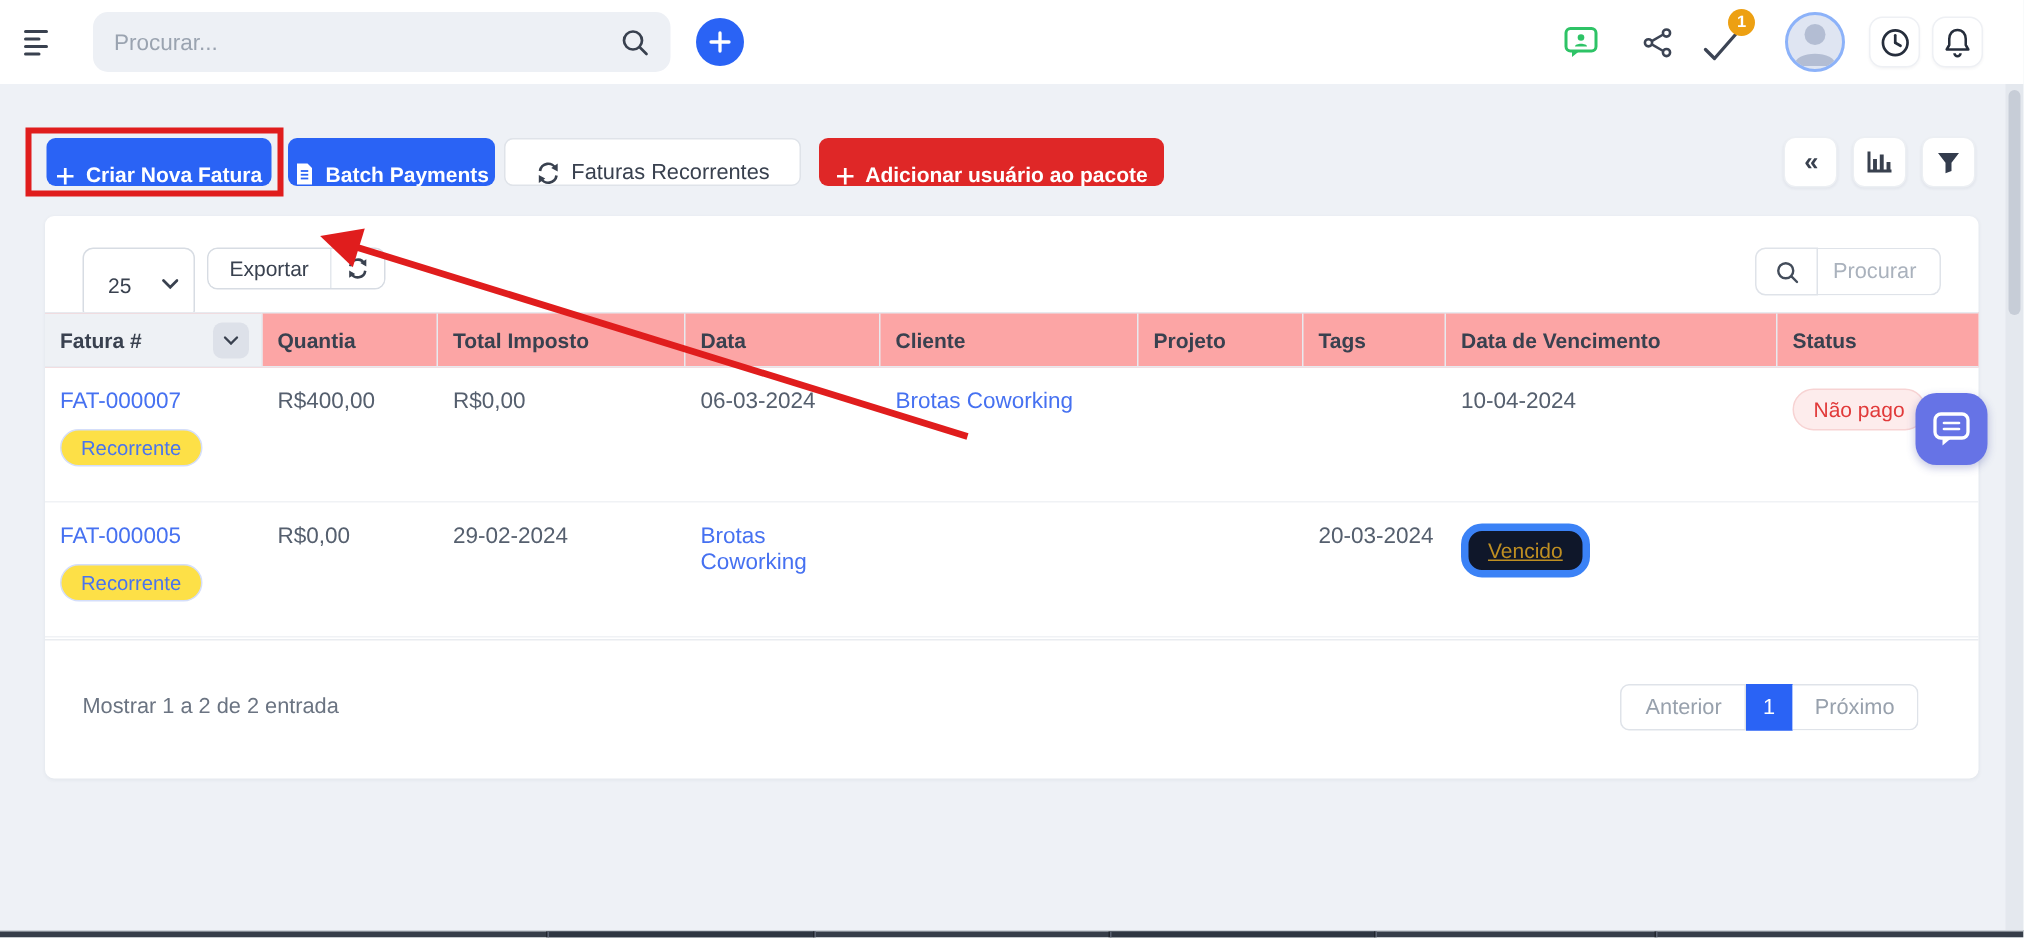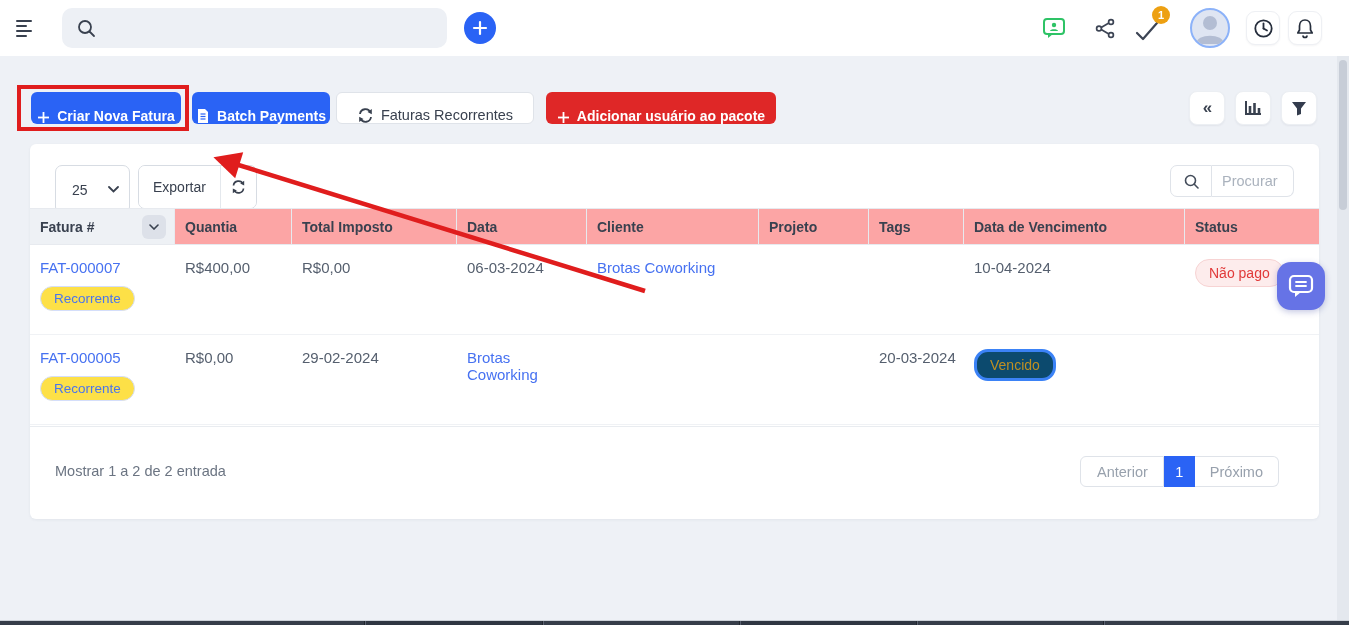--- a/index.html
+++ b/index.html
@@ -30,21 +30,21 @@
   .btn1 { left:31px;  width:150px; }
   .btn2 { left:192px; width:138px; }
   .btn3 { left:336px; width:198px; font-size:14.5px; }
   .btn4 { left:546px; width:230px; }
   .tool-sq { position:absolute; top:91px; width:36px; height:34px; background:#fff; border:1px solid #eceff3; border-radius:8px; box-shadow:0 1px 2px rgba(30,40,60,.06); display:flex; align-items:center; justify-content:center; cursor:pointer; color:#39414f; }
   .collapse-glyph { font-size:17px; font-weight:bold; color:#39414f; letter-spacing:-1px; }
 
   
   .card { position:absolute; left:30px; top:144px; width:1289px; height:375px; background:#fff; border-radius:6px; box-shadow:0 1px 3px rgba(40,50,70,.06); }
   .select-box { position:absolute; left:25px; top:21px; width:75px; height:49px; border:1px solid #d7dce3; border-radius:7px; display:flex; align-items:center; justify-content:space-between; padding:0 10px 0 16px; font-size:14px; color:#39414f; cursor:pointer; background:#fff; }
-  .export-group { position:absolute; left:108px; top:21px; height:44px; display:flex; border:1px solid #d7dce3; border-radius:7px; overflow:hidden; background:#fff; }
+  .export-group { position:absolute; left:108px; top:21px; height:28px; display:flex; border:1px solid #d7dce3; border-radius:7px; overflow:hidden; background:#fff; }
   .export-btn { padding:0 14px; font-size:14px; color:#39414f; background:#fff; border:none; cursor:pointer; display:flex; align-items:center; font-family:"Liberation Sans", sans-serif; }
   .refresh-btn { width:36px; border:none; border-left:1px solid #e4e8ed; background:#fff; cursor:pointer; display:flex; align-items:center; justify-content:center; }
   .tbl-search { position:absolute; right:25px; top:21px; height:32px; display:flex; }
   .tbl-search-btn { width:42px; border:1px solid #dfe3e9; border-radius:7px 0 0 7px; background:#fff; display:flex; align-items:center; justify-content:center; cursor:pointer; }
   .tbl-search-input { width:82px; border:1px solid #dfe3e9; border-left:none; border-radius:0 7px 7px 0; outline:none; padding:0 10px; font-size:14.5px; color:#39414f; font-family:"Liberation Sans", sans-serif; }
   .tbl-search-input::placeholder { color:#aab2bd; }
 
   .grid { display:grid; grid-template-columns:145px 117px 165px 130px 172px 110px 95px 221px 134px; }
   .thead { position:absolute; left:0; top:64px; width:1289px; height:37px; background:#fca5a5; border-top:1px solid #e7eaef; border-bottom:1px solid #e7eaef; }
   .th { font-size:14px; color:#39414f; font-weight:bold; display:flex; align-items:center; padding-left:10px; border-right:1px solid #e7eaef; }
@@ -52,21 +52,21 @@
   .th-first { background:#eef1f5; justify-content:space-between; padding-right:8px; }
   .th-chev { width:24px; height:24px; border-radius:6px; background:#dde1e9; border:none; display:flex; align-items:center; justify-content:center; cursor:pointer; }
 
   .trow { position:absolute; left:0; width:1289px; height:90px; border-bottom:1px solid #f0f2f5; }
   .row0 { top:101px; } .row1 { top:191px; }
   .cell { padding:14px 8px 0 10px; font-size:15px; color:#555f6e; }
   .inv-link, .client-link { color:#4671f1; text-decoration:none; font-size:15px; cursor:pointer; }
   .badge-rec { display:inline-block; margin-top:10px; padding:4px 13px; background:#fde047; border:1px solid #d4defa; color:#4a74ee; border-radius:14px; font-size:13.5px; }
   .status { display:inline-block; padding:5px 13px; border-radius:14px; font-size:14px; }
   .status-unpaid  { background:#fdecec; border:1px solid #f7d3d3; color:#e13a3a; }
-  .status-overdue { background:#0c4a6e; border:3px solid #3b82f6; color:#bf8f22; }
+  .status-overdue { background:#0f172a; border:5px solid #3b82f6; color:#bf8f22;text-decoration:underline; }
 
   .card-footer { position:absolute; left:0; top:282px; width:1289px; border-top:1px solid #e9ecf0; height:93px; }
   .showing { position:absolute; left:25px; top:36px; font-size:14.5px; color:#6b7482; }
   .pagination { position:absolute; right:40px; top:29px; height:31px; display:flex; }
   .page-btn { border:1px solid #dfe3e9; background:#fff; color:#98a1ad; font-size:14.5px; padding:0 15px; display:flex; align-items:center; cursor:pointer; font-family:"Liberation Sans", sans-serif; }
   .page-prev { border-radius:6px 0 0 6px;padding-left:16px; }
   .page-next { border-radius:0 6px 6px 0; border-left:none; }
   .page-cur { background:#2a63f5; border:1px solid #2a63f5; color:#fff; width:31px; justify-content:center; padding:0; }
 
   
@@ -86,20 +86,21 @@
 
 <div class="topbar">
   <div class="menu-icon">
       <span></span>
       <span></span>
       <span></span>
       <span></span>
     </div>
 
   <div class="top-search">
+    <input placeholder="Procurar..." style="">
     <span>
       <svg class="ic" width="20" height="20" viewBox="0 0 20 20">
           <circle cx="9" cy="9" r="6" fill="none" stroke="#39414f" stroke-width="1.8"></circle>
           <line x1="13.5" y1="13.5" x2="18" y2="18" stroke="#39414f" stroke-width="1.8" stroke-linecap="round"></line>
         </svg>
     </span>
   </div>
 
   <button class="plus-btn">
     <span>

